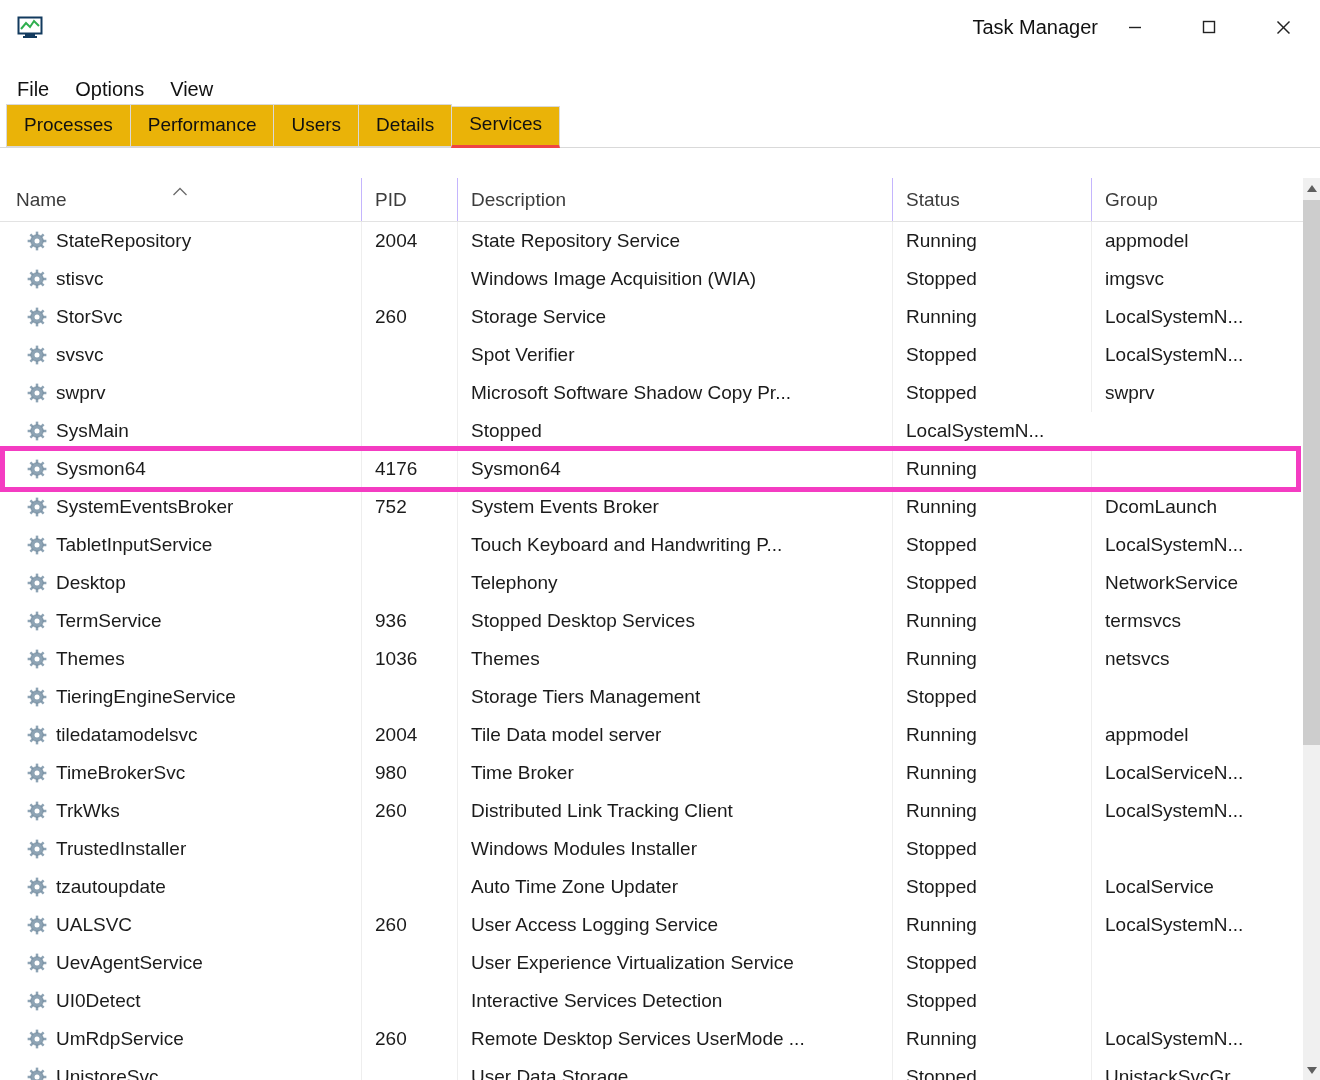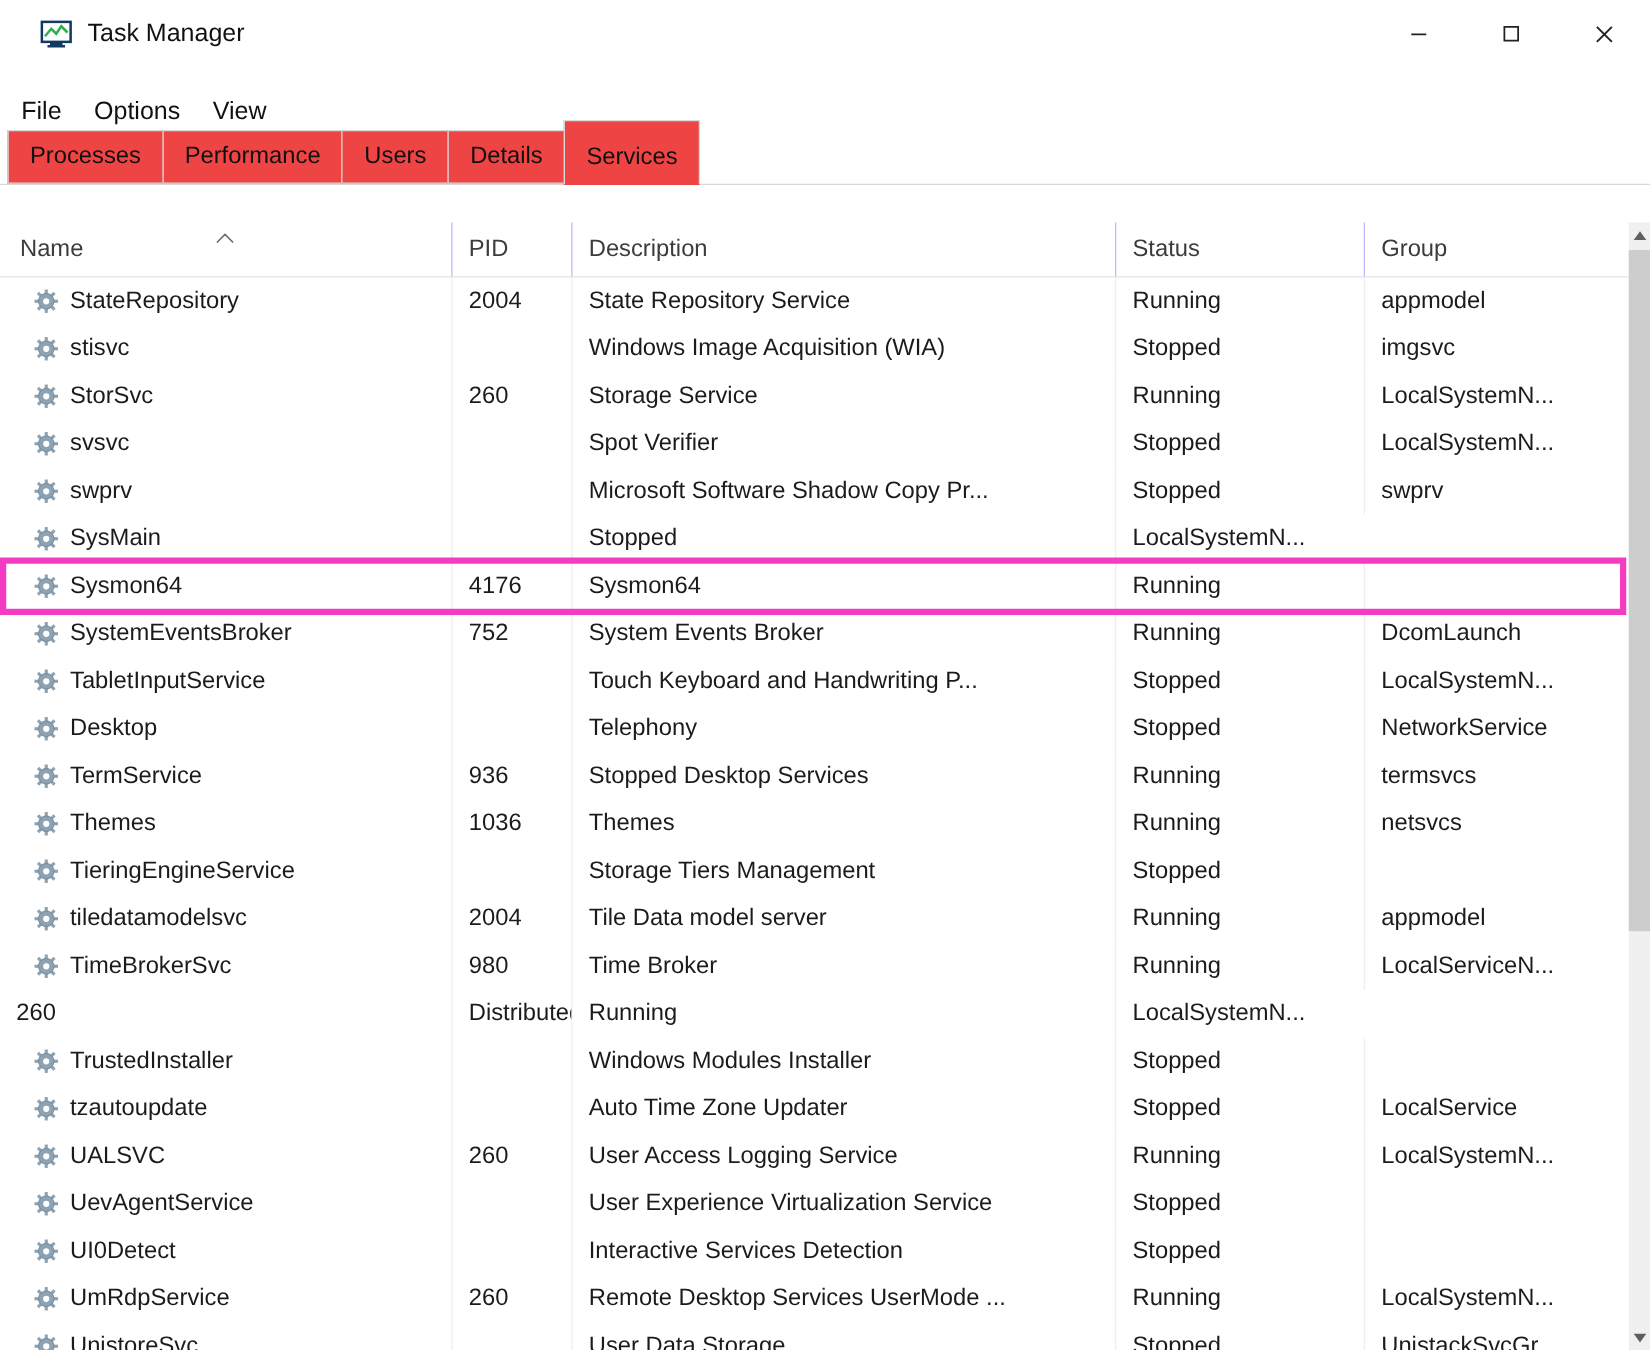--- a/index.html
+++ b/index.html
@@ -8,37 +8,37 @@
   body {
     width: 1320px; height: 1080px; overflow: hidden;
     background: #ffffff;
     font-family: "Liberation Sans", sans-serif;
     color: #1b1b1b;
   }
   .window { width: 1320px; height: 1080px; display: flex; flex-direction: column; background: #fff; }
 
   
   .titlebar { height: 54px; display: flex; align-items: center; flex-shrink: 0; }
-  .titlebar-left { display: flex; align-items: center; padding-left: 31px; flex: 1 1 auto; }
+  .titlebar-left { display: flex; align-items: center; padding-left: 16px; flex: 1 1 auto; justify-content: space-between; }
   .app-icon { width: 28px; height: 28px; display: inline-flex; align-items: center; justify-content: center; }
   .window-title { font-size: 20px; margin-left: 11px; color: #111; }
   .win-controls { display: flex; height: 54px; }
   .win-btn { width: 74px; height: 54px; display: flex; align-items: center; justify-content: center;
              background: none; border: none; padding: 0; cursor: default; }
 
   
   .menubar { height: 42px; display: flex; align-items: center; padding-left: 4px; flex-shrink: 0; }
   .menu-item { font-size: 20px; padding: 4px 13px; color: #111; margin-top: 28px; }
 
   
   .tabstrip { height: 52px; display: flex; align-items: flex-end; padding-left: 6px;
               border-bottom: 1px solid #d9d9d9; flex-shrink: 0; }
   .tab { font-size: 19px; padding: 9px 17px 10px 17px; border: 1px solid #d9d9d9; margin-right: -1px;
-         background: #ef4444; color: #111; position: relative; }
-  .tab.active { padding-top: 18px; border-bottom: 1px solid #ef4444; margin-bottom: -1px; z-index: 3; }
+         background: #eab308; color: #111; position: relative; }
+  .tab.active { padding-top: 6px; border-bottom: 3px solid #ef4444; margin-bottom: -1px; z-index: 3; }
 
   
   .content { position: relative; flex: 1 1 auto; overflow: hidden; }
   .list-area { margin-top: 30px; width: 1303px; }
 
   .grid-row { display: grid; grid-template-columns: 362px 96px 435px 199px 1fr; width: 1303px; }
 
   .header-row { height: 44px; border-bottom: 1px solid #e3e3e3; }
   .hcell { position: relative; display: flex; align-items: center; font-size: 19px; color: #3c3c3c;
            padding-left: 13px; border-right: 1px solid #c4b5fd; white-space: nowrap; overflow: hidden; }
@@ -469,20 +469,36 @@
         </svg>
       </span>
       <span class="cell-text">TimeBrokerSvc</span>
     </div>
     <div class="cell c-pid">980</div>
     <div class="cell c-desc">Time Broker</div>
     <div class="cell c-status">Running</div>
     <div class="cell c-group">LocalServiceN...</div>
   </div>
           <div class="grid-row row">
+    <div class="cell c-name">
+      <span class="gear">
+        <svg width="20" height="20" viewBox="0 0 16 16">
+          <g fill="#8da3b4">
+            <rect x="7" y="0.5" width="2" height="15"></rect>
+            <rect x="0.5" y="7" width="15" height="2"></rect>
+            <rect x="7" y="0.5" width="2" height="15" transform="rotate(45 8 8)"></rect>
+            <rect x="7" y="0.5" width="2" height="15" transform="rotate(-45 8 8)"></rect>
+            <circle cx="8" cy="8" r="5"></circle>
+          </g>
+          <circle cx="8" cy="8" r="2" fill="#ffffff"></circle>
+          <circle cx="8" cy="8" r="5" fill="none" stroke="#6f8799" stroke-width="0.6"></circle>
+        </svg>
+      </span>
+      <span class="cell-text">TrkWks</span>
+    </div>
     <div class="cell c-pid">260</div>
     <div class="cell c-desc">Distributed Link Tracking Client</div>
     <div class="cell c-status">Running</div>
     <div class="cell c-group">LocalSystemN...</div>
   </div>
           <div class="grid-row row">
     <div class="cell c-name">
       <span class="gear">
         <svg width="20" height="20" viewBox="0 0 16 16">
           <g fill="#8da3b4">

